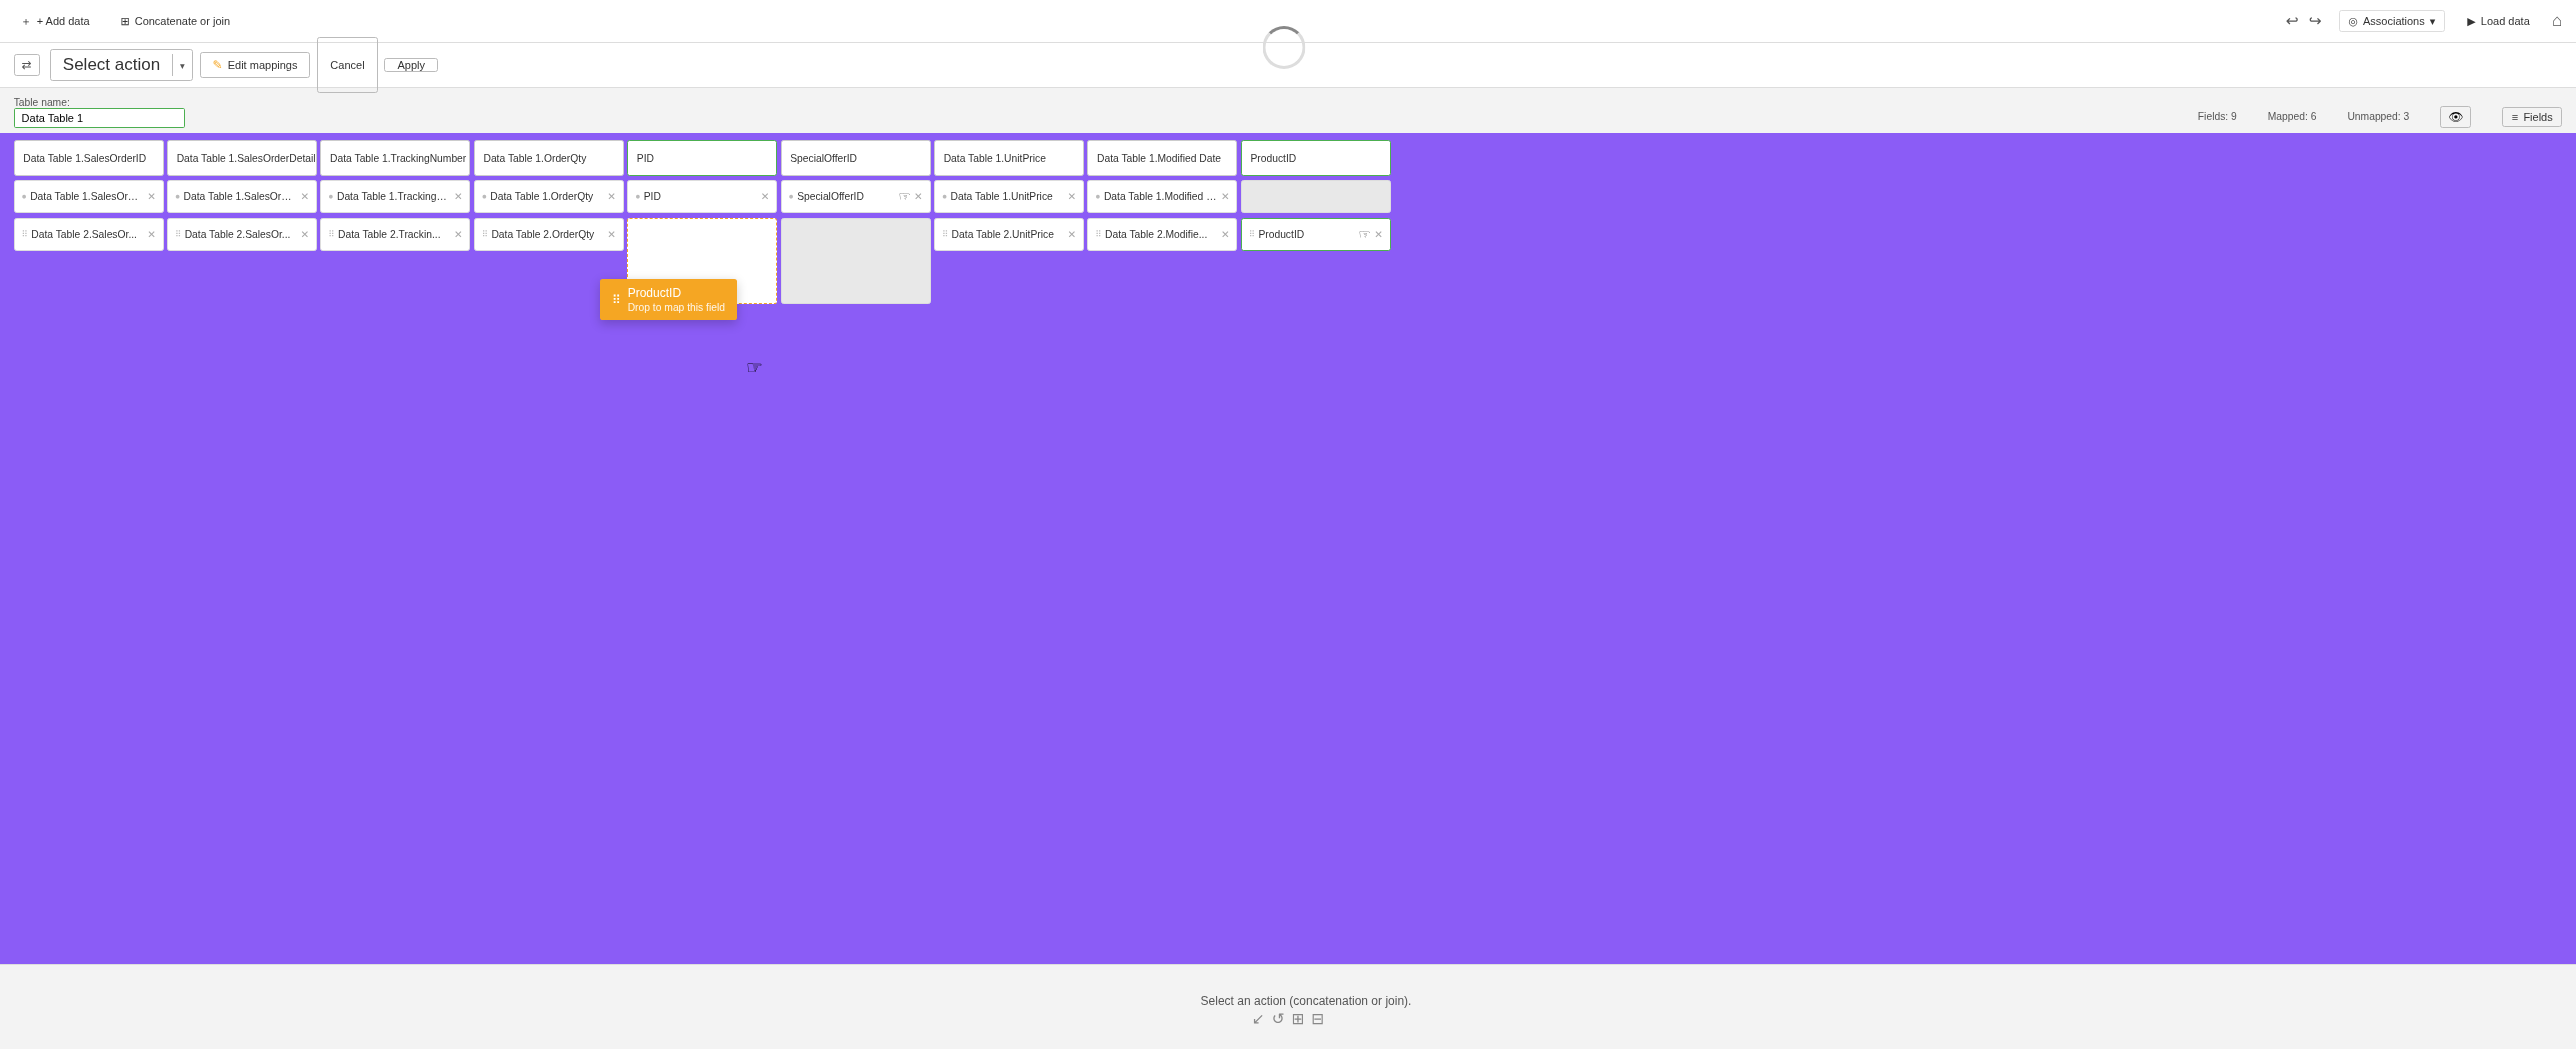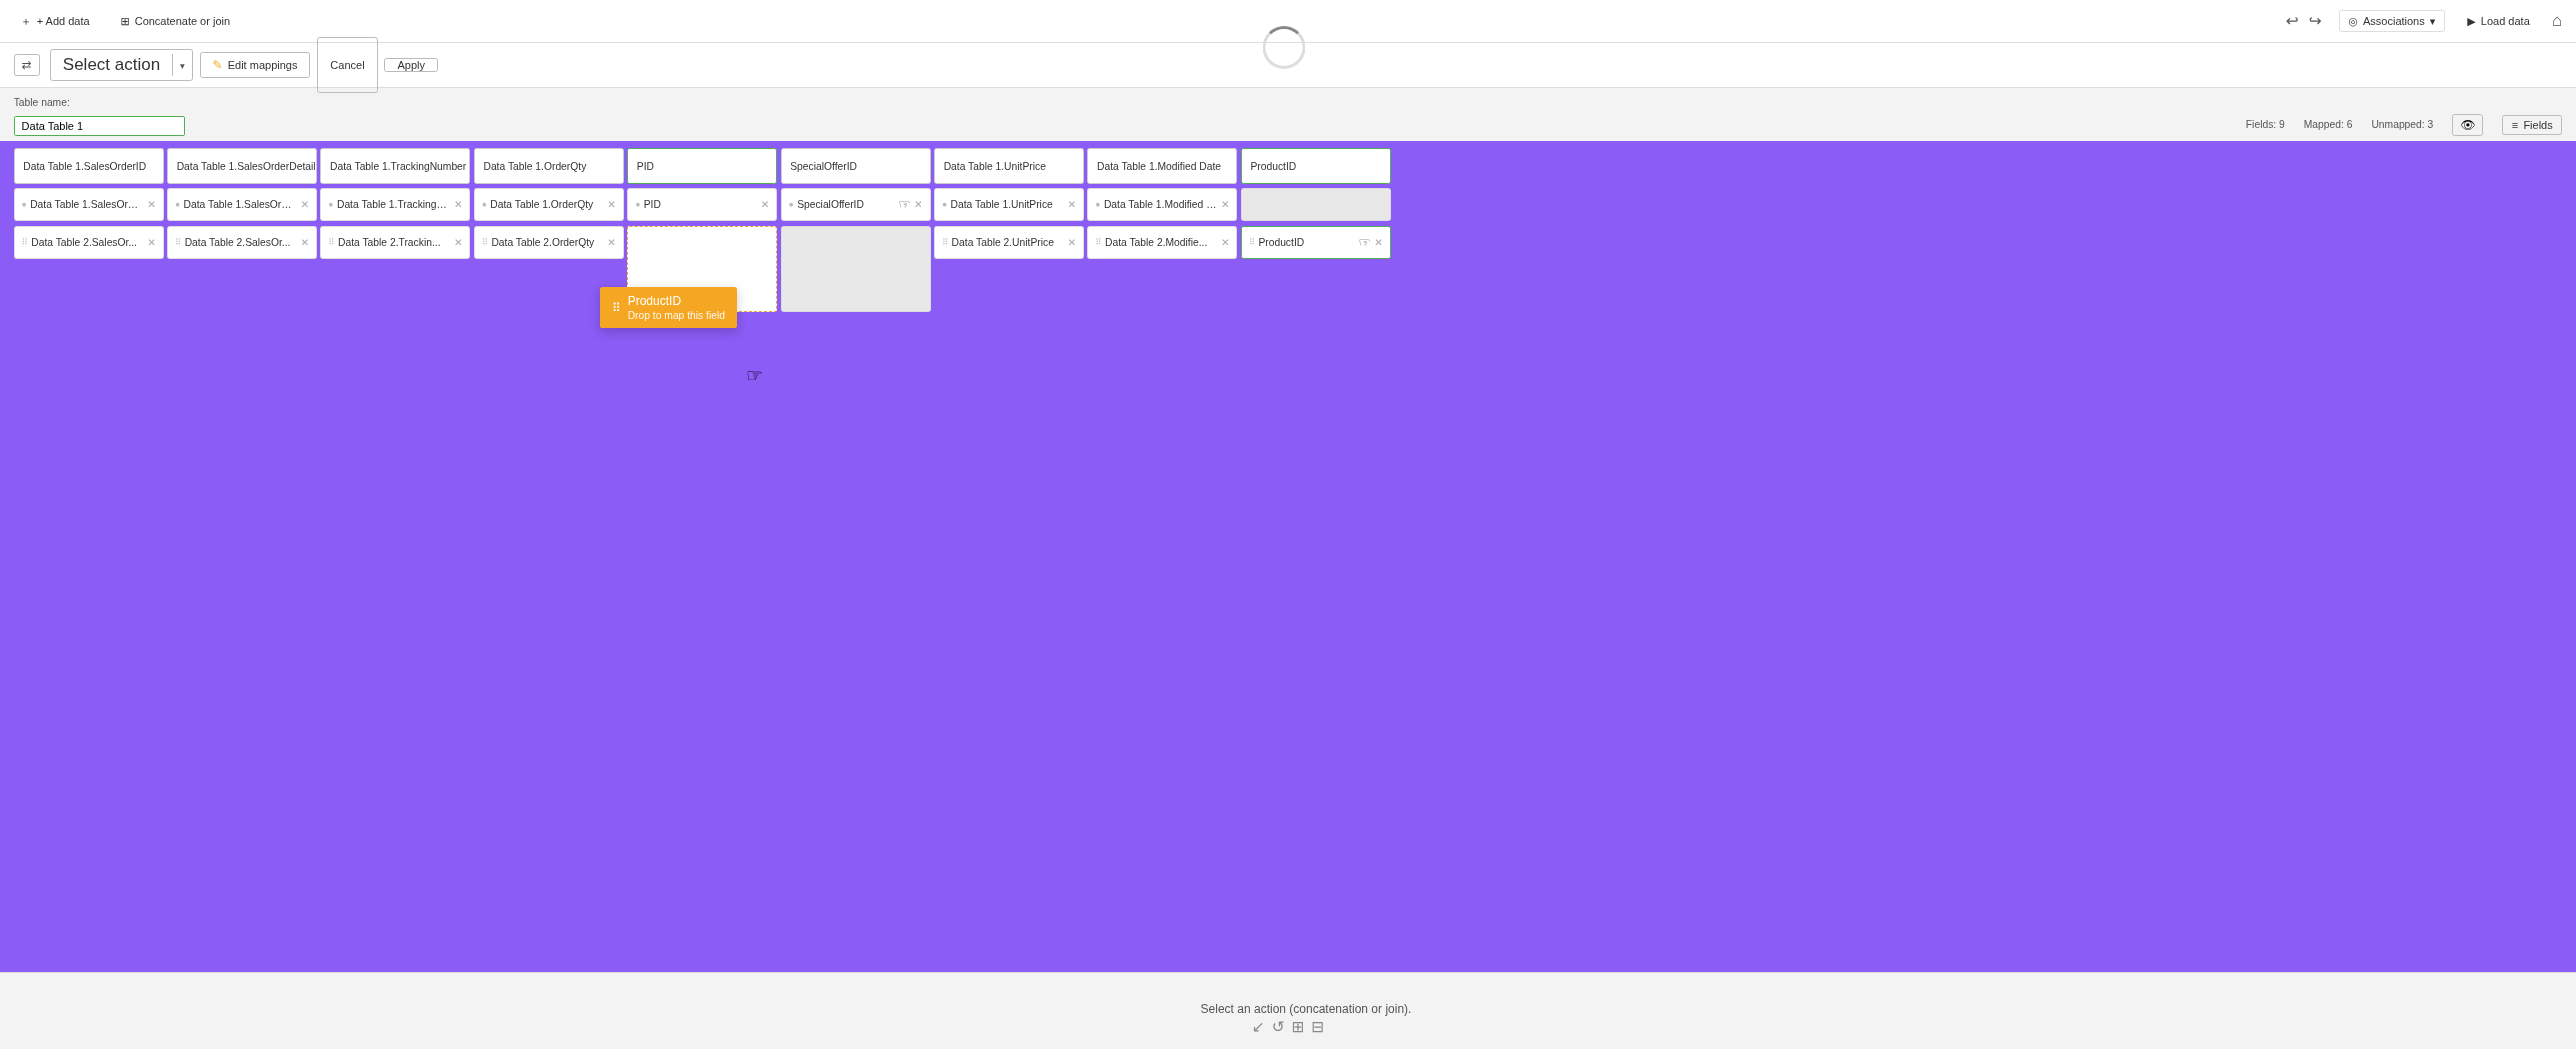--- a/index.html
+++ b/index.html
@@ -64,21 +64,21 @@
     }
     .edit-mappings-btn .pencil-icon { color: #f5a623; font-size: 12px; }
     .cancel-btn {
       background: none; border: 0.9px solid #bbb; border-radius: 2.6px;
       cursor: pointer; font-size: 11px; color: #333; padding: 21px 12px;
     }
     .apply-btn {
       background: #fff; border: 0.9px solid #bbb; border-radius: 2.6px;
       cursor: pointer; font-size: 11px; color: #333; padding: 0 12px;
     }
-    .table-name-label { font-size: 10.3px; color: #555; margin-bottom: 8px; }
+    .table-name-label { font-size: 10.3px; color: #555; margin-bottom: 0; }
     .table-name-wrapper { display: flex; flex-direction: column; }
     .table-name-input {
       border: 1.7px solid #4caf50; border-radius: 1.7px;
       font-size: 11px; padding: 3.4px 6.9px; width: 171px;
       outline: none; background: #fff;
     }
     .fields-summary {
       display: flex; align-items: center; gap: 13.7px;
       margin-left: auto; font-size: 10.3px; color: #555;
     }
@@ -142,21 +142,21 @@
     .dragging-chip-sub { font-size: 10.3px; color: rgba(255,255,255,0.9); margin-top: 1.7px; }
 
     
     .cursor-overlay {
       position: absolute; z-index: 200;
       font-size: 24px; pointer-events: none;
     }
 
     
     .bottom-bar {
-      position: absolute; bottom: 4px; left: 0; right: 0;
+      position: absolute; bottom: 12px; left: 0; right: 0;
       height: 73px; background: #f3f3f3;
       border-top: 0.9px solid #ddd;
       display: flex; align-items: center; justify-content: center;
       gap: 13.7px;
       padding-left: 36px;
     }
     .bottom-bar-text { font-size: 12px; color: #555; }
     .bottom-icons { display: flex; gap: 6.9px; position: absolute; bottom: 8.6px; left: 50%; transform: translateX(-50%); }
     .bottom-icon-btn { background: none; border: none; cursor: pointer; font-size: 15.4px; color: #888; }
 
@@ -229,21 +229,21 @@
     <button class="cancel-btn">Cancel</button>
     <button class="apply-btn">Apply</button>
   </div>
 </div>
 
 <div style="background:#f3f3f3; padding: 8.6px 13.7px 5.1px; display:flex; align-items:flex-end; gap:0;">
   <div class="table-name-wrapper">
     <span class="table-name-label">Table name:</span>
     <input class="table-name-input" type="text" value="Data Table 1" style="">
   </div>
-  <div class="fields-summary" style="margin-left:auto; display:flex; align-items:center; gap:19px;">
+  <div class="fields-summary" style="margin-left:auto; display:flex; align-items:center; gap:31px;">
     <span>Fields: 9</span>
     <span>Mapped: 6</span>
     <span>Unmapped: 3</span>
     <button class="eye-btn">👁</button>
     <button class="fields-btn">
       <span>≡</span>
       <span>Fields</span>
     </button>
   </div>
 </div>

